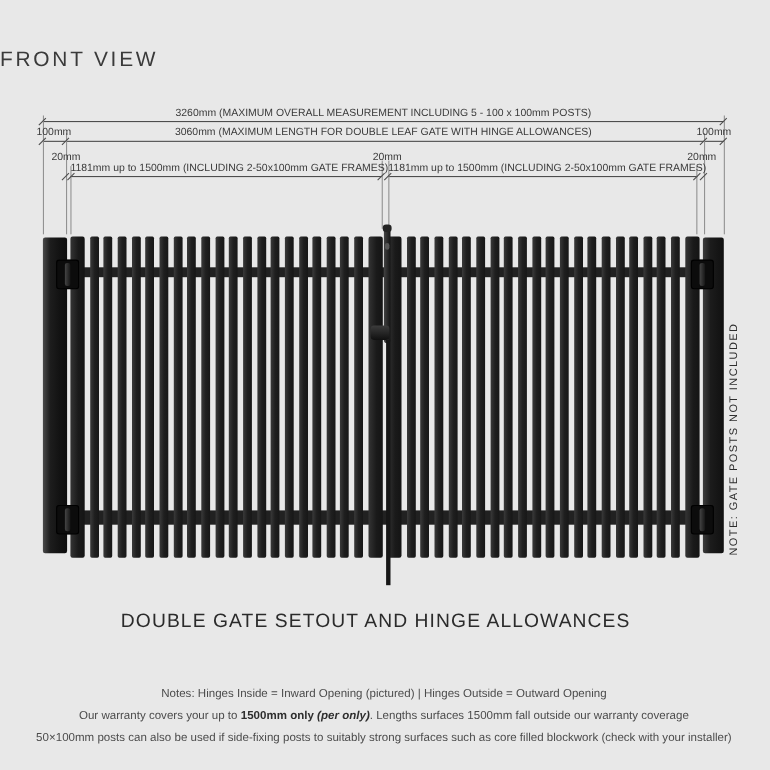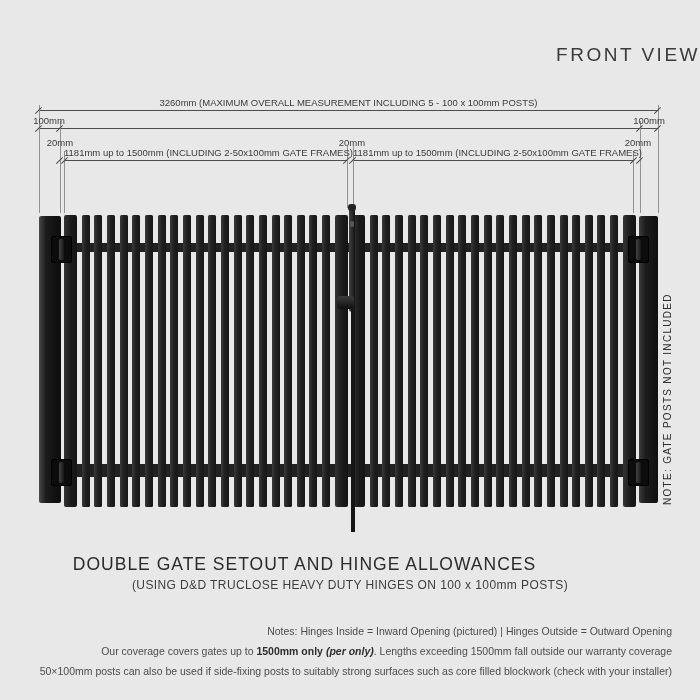--- a/index.html
+++ b/index.html
@@ -4,21 +4,21 @@
 <style>
   html,body { margin:0; padding:0; }
   .canvas {
     position:relative; width:700px; height:700px;
     background:var(--background,#e8e8e8);
     font-family:"Liberation Sans",sans-serif;
     overflow:hidden;
   }
   
   .title {
-    position:absolute; top:44px; left:0; width:700px; text-align:right;
+    position:absolute; top:44px; left:0; width:700px; text-align:left;
     font-size:19px; letter-spacing:2.5px; font-weight:400; color:#3a3a3a;
   }
   
   .hline { position:absolute; height:1px; background:var(--dimension-line,#4d4d4d); }
   .vline { position:absolute; width:1px; background:#929292; }
   .tick  { position:absolute; width:9px; height:1px; background:var(--dimension-line,#4d4d4d); transform:rotate(-45deg); }
   .dimlabel {
     position:absolute; font-size:9.5px; color:var(--text-dark,#3a3a3a);
     text-align:center; white-space:nowrap; line-height:11px;
   }
@@ -52,24 +52,24 @@
   .dropbolt-handle { position:absolute; left:337px; top:296px; width:17px; height:13px; border-radius:3px;
                      background:linear-gradient(180deg,#3c3c3c,#101010); z-index:4; }
   .dropbolt-lower  { position:absolute; left:351px; top:309px; width:4px; height:223px; background:#161616; z-index:4; }
   .post-note {
     position:absolute; left:662px; top:215px; height:290px;
     writing-mode:vertical-rl; transform:rotate(180deg);
     font-size:10px; letter-spacing:1.3px; color:#2d2d2d; white-space:nowrap;
   }
   
   .heading    { position:absolute; top:554px; left:0; width:609px; text-align:center;
-                font-size:17.5px; letter-spacing:1px; color:#2b2b2b; font-weight:400; }
+                font-size:17.5px; letter-spacing:1px; color:#2b2b2b; font-weight:400;padding-left:37px; }
   .subheading { position:absolute; top:578px; left:0; width:700px; text-align:center;
                 font-size:12px; letter-spacing:0.4px; color:#3d3d3d; }
-  .note { position:absolute; left:0; width:672px; text-align:right; font-size:10.5px; color:#4c4c4c; }
+  .note { position:absolute; left:13px; width:672px; text-align:center; font-size:10.5px; color:#4c4c4c; }
   .note.n1 { top:625px; }
   .note.n2 { top:645px; }
   .note.n3 { top:665px; }
   .note b { color:#2e2e2e; }
   .note b.it { font-style:italic; }
 </style>
 </head>
 <body>
 
 <div class="canvas">
@@ -97,20 +97,21 @@
   <div class="tick" style="left:635px;top:128px"></div>
   <div class="tick" style="left:653px;top:128px"></div>
   <div class="tick" style="left:55px;top:160px"></div>
   <div class="tick" style="left:60px;top:160px"></div>
   <div class="tick" style="left:342px;top:160px"></div>
   <div class="tick" style="left:348px;top:160px"></div>
   <div class="tick" style="left:629px;top:160px"></div>
   <div class="tick" style="left:635px;top:160px"></div>
 
   <div class="dimlabel" style="left:39px;width:619px;top:97px">3260mm (MAXIMUM OVERALL MEASUREMENT INCLUDING 5 - 100 x 100mm POSTS)</div>
+  <div class="dimlabel" style="left:39px;width:619px;top:115px">3060mm (MAXIMUM LENGTH FOR DOUBLE LEAF GATE WITH HINGE ALLOWANCES)</div>
   <div class="dimlabel" style="left:27px;width:44px;top:115px">100mm</div>
   <div class="dimlabel" style="left:627px;width:44px;top:115px">100mm</div>
   <div class="dimlabel" style="left:38px;width:44px;top:137px">20mm</div>
   <div class="dimlabel" style="left:330px;width:44px;top:137px">20mm</div>
   <div class="dimlabel" style="left:616px;width:44px;top:137px">20mm</div>
   <div class="dimlabel" style="left:64px;width:283px;top:147px">1181mm up to 1500mm (INCLUDING 2-50x100mm GATE FRAMES)</div>
   <div class="dimlabel" style="left:353px;width:281px;top:147px">1181mm up to 1500mm (INCLUDING 2-50x100mm GATE FRAMES)</div>
 
   <div class="rail top"></div>
   <div class="rail bottom"></div>
@@ -170,18 +171,17 @@
   <div class="hinge" style="left:628px;top:459px"></div>
   <div class="dropbolt-cap"></div>
   <div class="dropbolt-rod"></div>
   <div class="dropbolt-knob"></div>
   <div class="dropbolt-handle"></div>
   <div class="dropbolt-lower"></div>
 
   <div class="post-note">NOTE: GATE POSTS NOT INCLUDED</div>
 
   <div class="heading">DOUBLE GATE SETOUT AND HINGE ALLOWANCES</div>
-  <div class="subheading">(USING D&amp;D TRUCLOSE HEAVY DUTY HINGES ON 100 x 100mm POSTS)</div>
   <div class="note n1">Notes: Hinges Inside = Inward Opening (pictured) | Hinges Outside = Outward Opening</div>
-  <div class="note n2"><span>Our coverage covers gates up to </span><b>1500mm only</b><b class="it"> (per only)</b><span>. Lengths exceeding 1500mm fall outside our warranty coverage</span></div>
+  <div class="note n2"><span>Our warranty covers your up to </span><b>1500mm only</b><b class="it"> (per only)</b><span>. Lengths surfaces 1500mm fall outside our warranty coverage</span></div>
   <div class="note n3">50×100mm posts can also be used if side-fixing posts to suitably strong surfaces such as core filled blockwork (check with your installer)</div>
 
 </div>
 
 </body></html>

